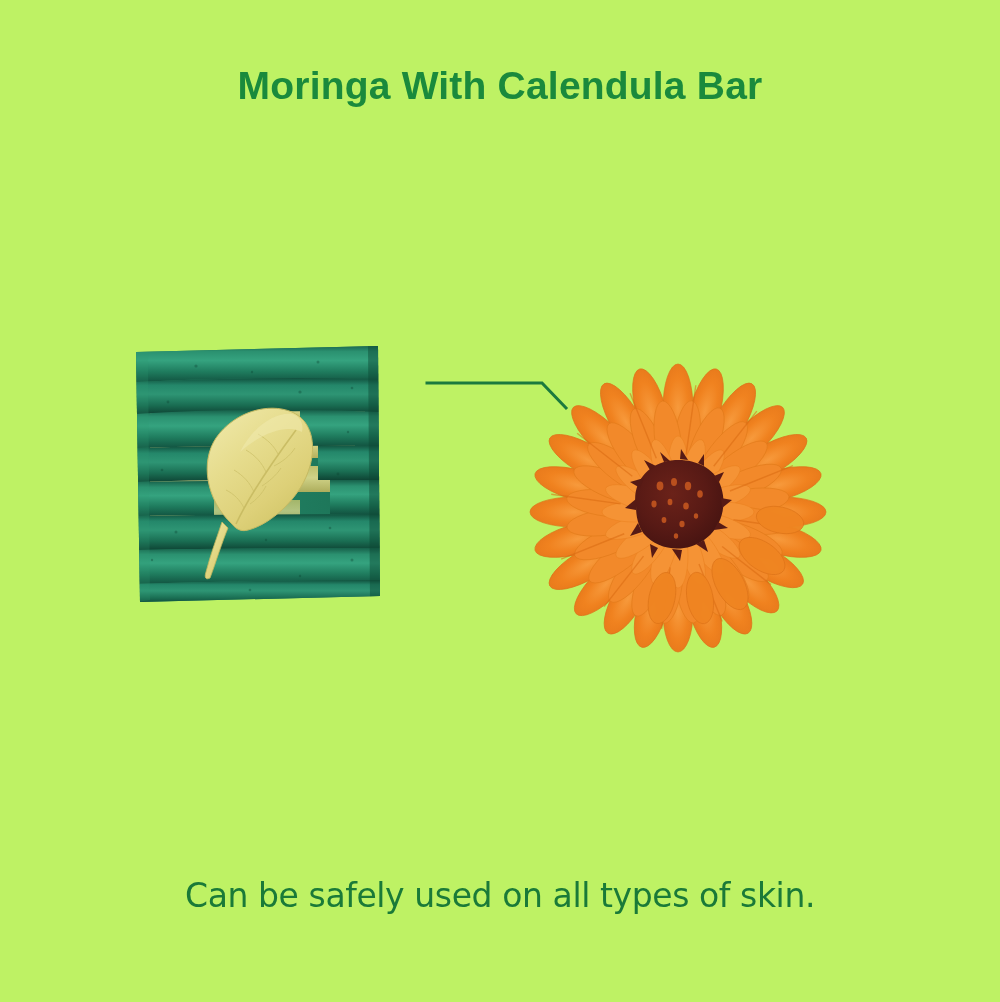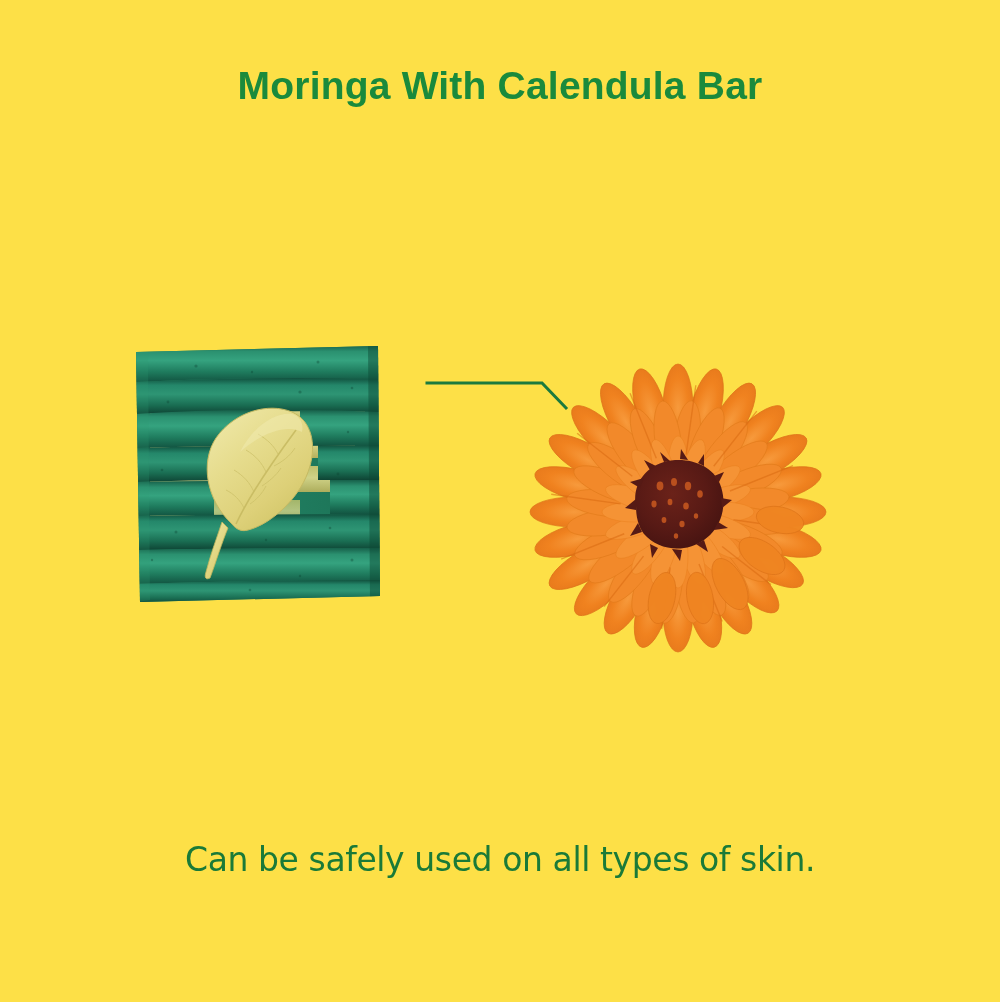--- a/index.html
+++ b/index.html
@@ -11,21 +11,21 @@
     width: 1000px;
     height: 1002px;
     background: #f5f8e6;
     font-family: "Liberation Sans", sans-serif;
     overflow: hidden;
   }
   #page-wrap {
     position: relative;
     width: 1000px;
     height: 1002px;
-    background: #fde047;
+    background: #bef264;
   }
 
   
   .title {
     position: absolute;
     left: 0;
     top: 64px;
     width: 1000px;
     text-align: center;
     font-family: "Liberation Sans", sans-serif;
@@ -361,15 +361,15 @@
           <ellipse cx="102" cy="8" rx="13" ry="24" transform="rotate(-78 102 8)"></ellipse>
         </g>
       </g>
     </svg>
   </div>
 
   <div class="art-hit" id="soap-hit"></div>
   <div class="art-hit" id="flower-hit"></div>
   <div class="art-hit" id="connector-hit"></div>
 
-  <div class="caption" style="color: rgb(26, 122, 56);">Can be safely used on all types of skin.</div>
+  <div class="caption" style="color: rgb(26, 122, 56); margin-top: 36px;">Can be safely used on all types of skin.</div>
 
 </div>
 
 </body></html>

